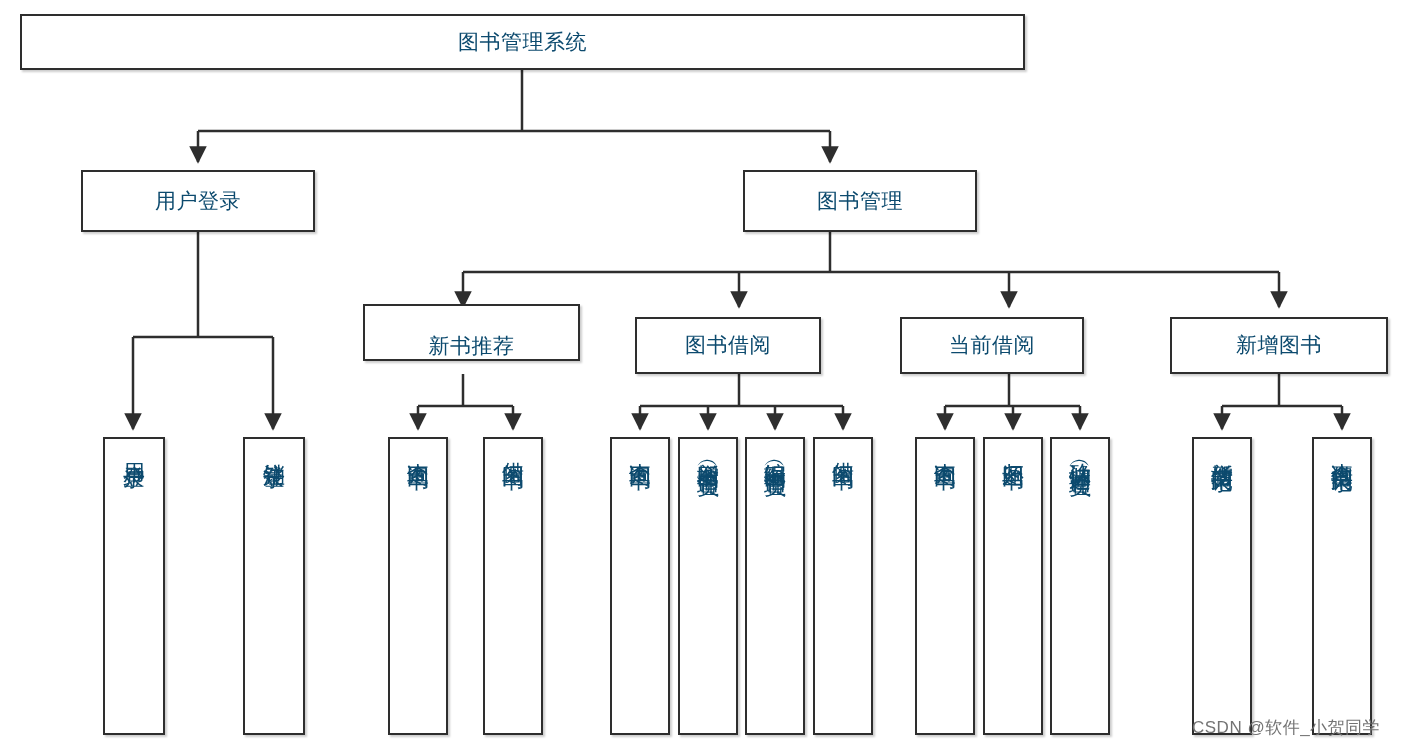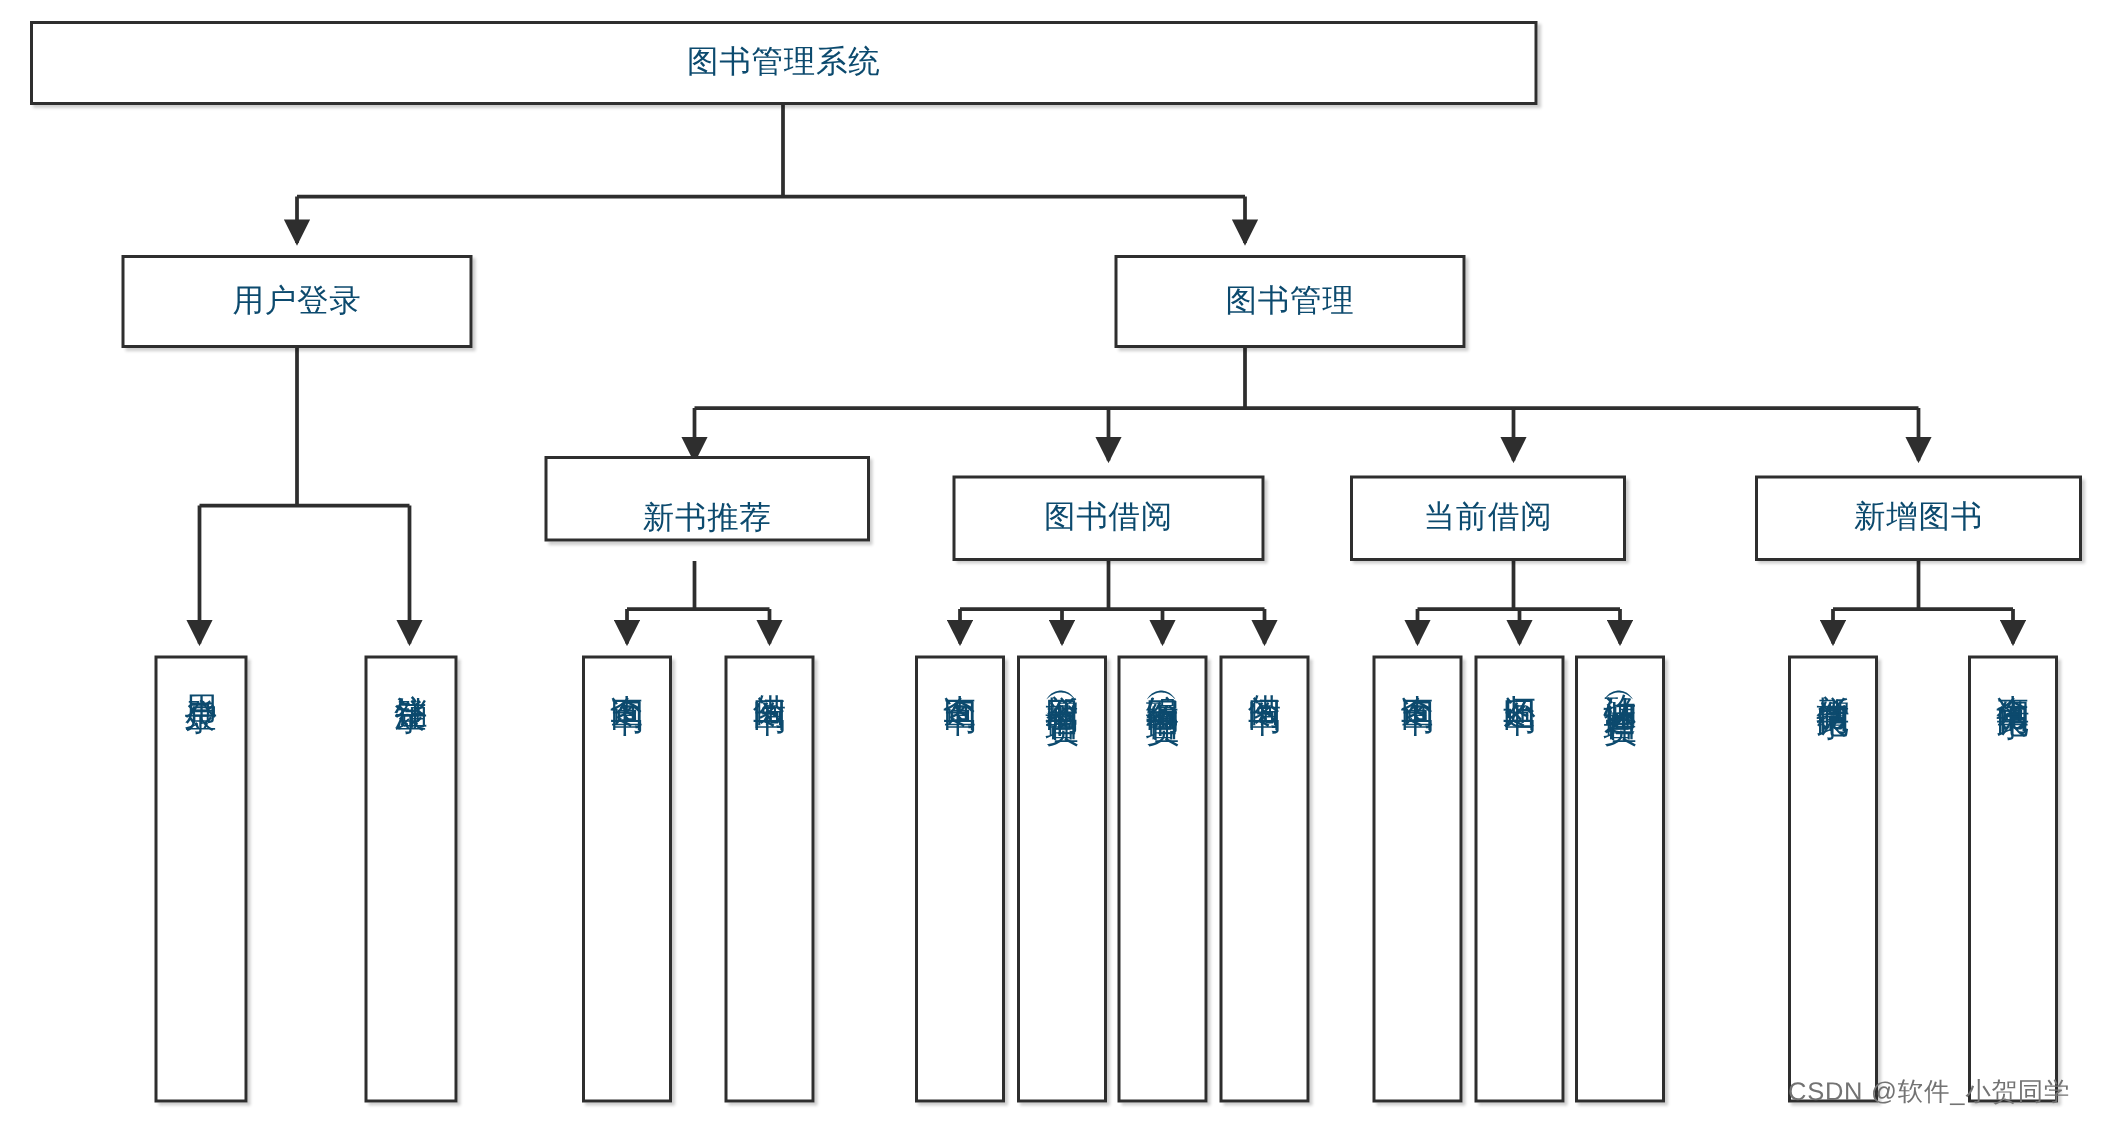--- a/index.html
+++ b/index.html
@@ -134,21 +134,21 @@
   </div>
 
   <div class="node horiz" style="left:711px; top:170px; width:234px; height:62px;margin-left:32px;">
     <span class="lbl">图书管理</span>
   </div>
 
   <div class="node horiz" style="left:363px; top:304px; width:217px; height:57px;align-items:flex-end;">
     <span class="lbl">新书推荐</span>
   </div>
 
-  <div class="node horiz" style="left:635px; top:317px; width:208px; height:57px;">
+  <div class="node horiz" style="left:635px; top:317px; width:186px; height:57px;">
     <span class="lbl">图书借阅</span>
   </div>
 
   <div class="node horiz" style="left:900px; top:317px; width:184px; height:57px;">
     <span class="lbl">当前借阅</span>
   </div>
 
   <div class="node horiz" style="left:1170px; top:317px; width:218px; height:57px;">
     <span class="lbl">新增图书</span>
   </div>

